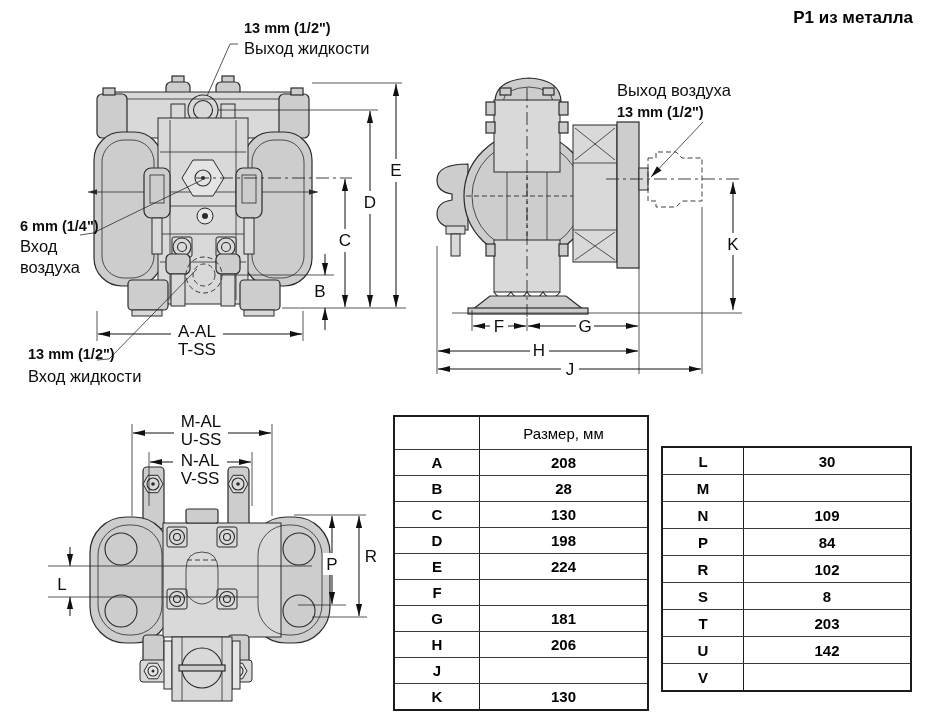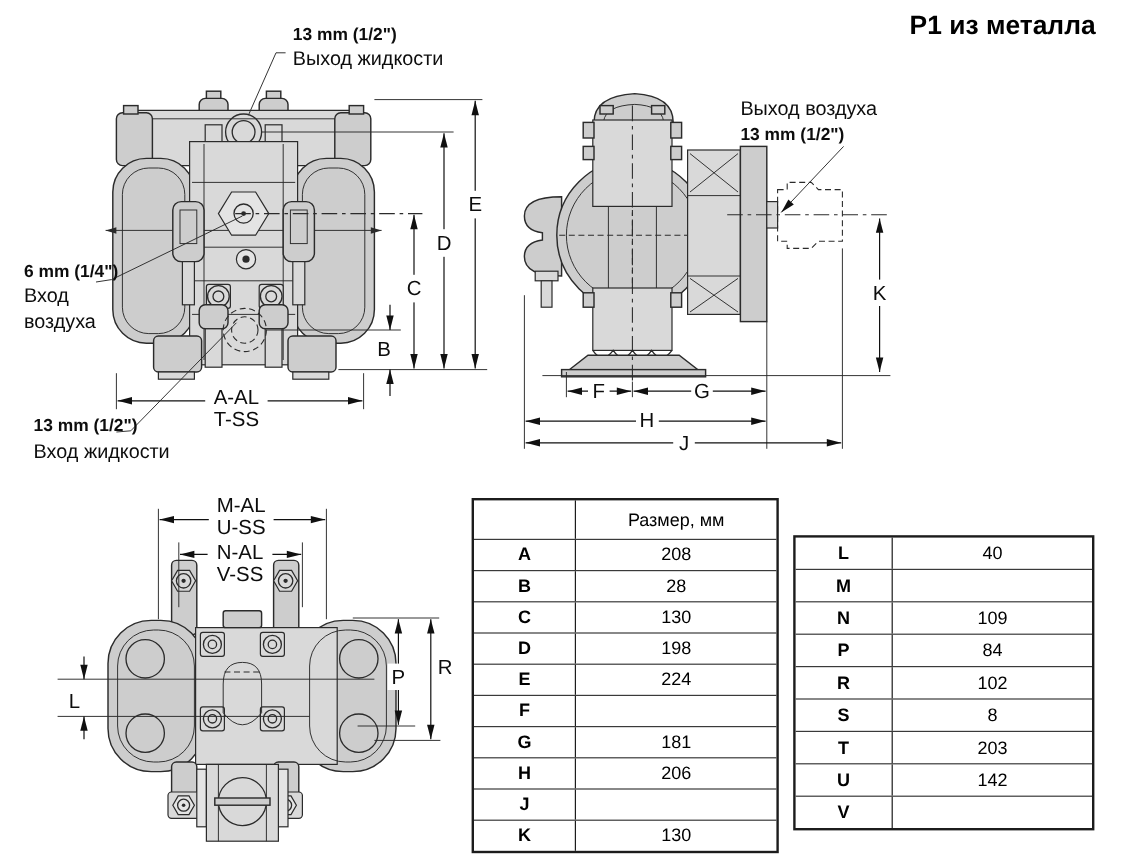--- a/index.html
+++ b/index.html
@@ -23,31 +23,31 @@
   svg .t-size { font-size:14.5px; font-weight:bold; text-anchor:start; }
 
   
   .tbl { position:absolute; background:#fff; border:2px solid #1c1c1c; box-sizing:border-box; }
   .tbl .tr { display:flex; border-top:1.5px solid #3a3a3a; }
   .tbl .tr:first-child { border-top:none; }
   .tbl .c1 { display:flex; align-items:center; justify-content:center;
              border-right:1.8px solid #1c1c1c; box-sizing:border-box;
              font-weight:bold; font-size:15px; }
   .tbl .c2 { display:flex; align-items:center; justify-content:center; flex:1;
-             font-weight:normal; font-size:15px; }
+             font-weight:bold; font-size:15px; }
   #tbl-left  { left:393px; top:415px; width:256px; }
   #tbl-left .tr { height:25px; }
   #tbl-left .tr.head { height:32px; }
   #tbl-left .c1 { width:85px; }
   #tbl-left .head .c2 { font-weight:normal; font-size:15px; }
   #tbl-right { left:661px; top:446px; width:251px; }
   #tbl-right .tr { height:26px; }
   #tbl-right .c1 { width:81px; }
 
-  #page-title { position:absolute; top:8px; right:31px; font-size:22px; font-weight:bold; color:#000; }
+  #page-title { position:absolute; top:8px; right:31px; font-size:17px; font-weight:bold; color:#000; }
 </style>
 </head>
 <body>
 
 <div id="stage">
 
 <svg id="drawing" width="944" height="715" viewBox="0 0 944 715">
   <defs>
     <marker id="ah" markerWidth="14" markerHeight="9" refX="12.5" refY="4" orient="auto-start-reverse" markerUnits="userSpaceOnUse">
       <path d="M12.5,4 L0.5,0.9 L0.5,7.1 Z" fill="#101010"></path>
@@ -380,21 +380,21 @@
       </div>
     <div class="tr">
         <div class="c1">K</div>
         <div class="c2">130</div>
       </div>
   </div>
 
   <div id="tbl-right" class="tbl">
     <div class="tr">
         <div class="c1">L</div>
-        <div class="c2">40</div>
+        <div class="c2">30</div>
       </div>
     <div class="tr">
         <div class="c1">M</div>
       </div>
     <div class="tr">
         <div class="c1">N</div>
         <div class="c2">109</div>
       </div>
     <div class="tr">
         <div class="c1">P</div>

